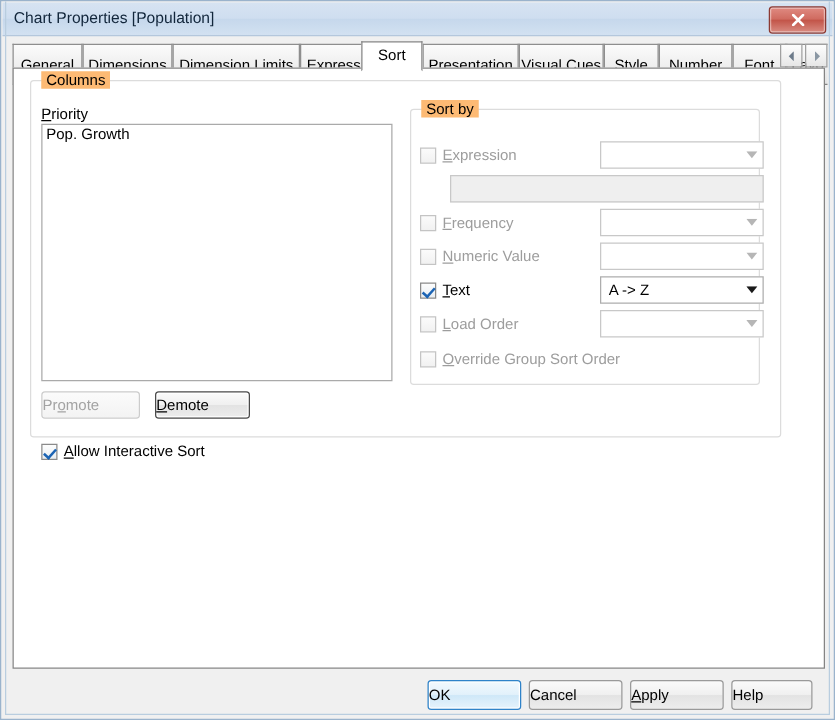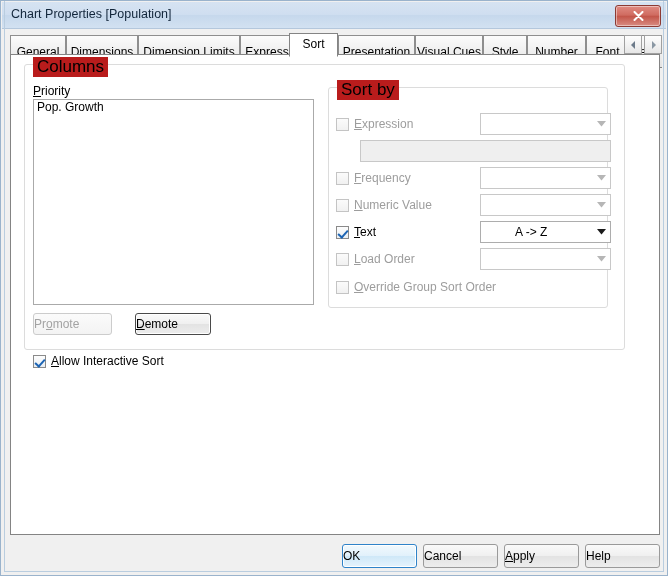--- a/index.html
+++ b/index.html
@@ -130,23 +130,23 @@
   
   .groupbox {
     position: absolute;
     border: 1px solid #dcdcdc;
     border-radius: 3px;
     box-sizing: border-box;
   }
   .groupbox > .gb-label {
     position: absolute;
     top: -8px; left: 8px;
-    background: #b91c1c;
+    background: #fdba74;
     padding: 0 4px;
-    font-size: 17px;
+    font-size: 12px;
     color: #000;
     white-space: nowrap;
   }
 
   .lbl {
     position: absolute;
     font-size: 12px;
     color: #000;
     white-space: nowrap;
   }
@@ -211,21 +211,20 @@
 
   
   .combo {
     position: absolute;
     box-sizing: border-box;
     background: #ffffff;
     border: 1px solid #adadad;
     display: flex;
     align-items: center;
     cursor: default;
-    padding-left: 28px;
   }
   .combo.disabled { border-color: #c8c8c8; background: #ffffff; }
   .combo-text {
     flex: 1;
     padding-left: 6px;
     font-size: 12px;
     color: #000;
     white-space: nowrap;
     overflow: hidden;
   }
@@ -348,21 +347,21 @@
       <span class="u">P</span><span>riority</span>
     </div>
 
     <div class="listbox" style="left:22px; top:44px; width:281px; height:206px;">
       <div class="list-item"><span>Pop. Growth</span></div>
     </div>
 
     <div class="btn disabled" style="left:22px; top:258px; width:79px; height:22px;">
       <span>Pr<span class="u">o</span>mote</span>
     </div>
-    <div class="btn focused" style="left:113px; top:258px; width:76px; height:22px;margin-left:11px;">
+    <div class="btn focused" style="left:113px; top:258px; width:76px; height:22px;">
       <span><span class="u">D</span>emote</span>
     </div>
 
     <div class="groupbox" style="left:317px; top:32px; width:280px; height:221px;">
       <span class="gb-label">Sort by</span>
     </div>
 
     <div class="cbrow" style="left:325px; top:62px;">
       <span class="cbox disabled"></span>
       <span class="cblabel disabled"><span class="u">E</span><span>xpression</span></span>
@@ -443,18 +442,18 @@
 
   <div class="btn default" style="left:341px; top:543px; width:75px; height:24px;">
     <span>OK</span>
   </div>
   <div class="btn" style="left:422px; top:543px; width:75px; height:24px;">
     <span>Cancel</span>
   </div>
   <div class="btn" style="left:503px; top:543px; width:75px; height:24px;">
     <span><span class="u">A</span><span>pply</span></span>
   </div>
-  <div class="btn" style="left:584px; top:543px; width:75px; height:24px;">
+  <div class="btn" style="left:584px; top:543px; width:65px; height:24px;">
     <span>Help</span>
   </div>
 
   <div class="dialog-inner-frame"></div>
 </div>
 
 </body></html>

